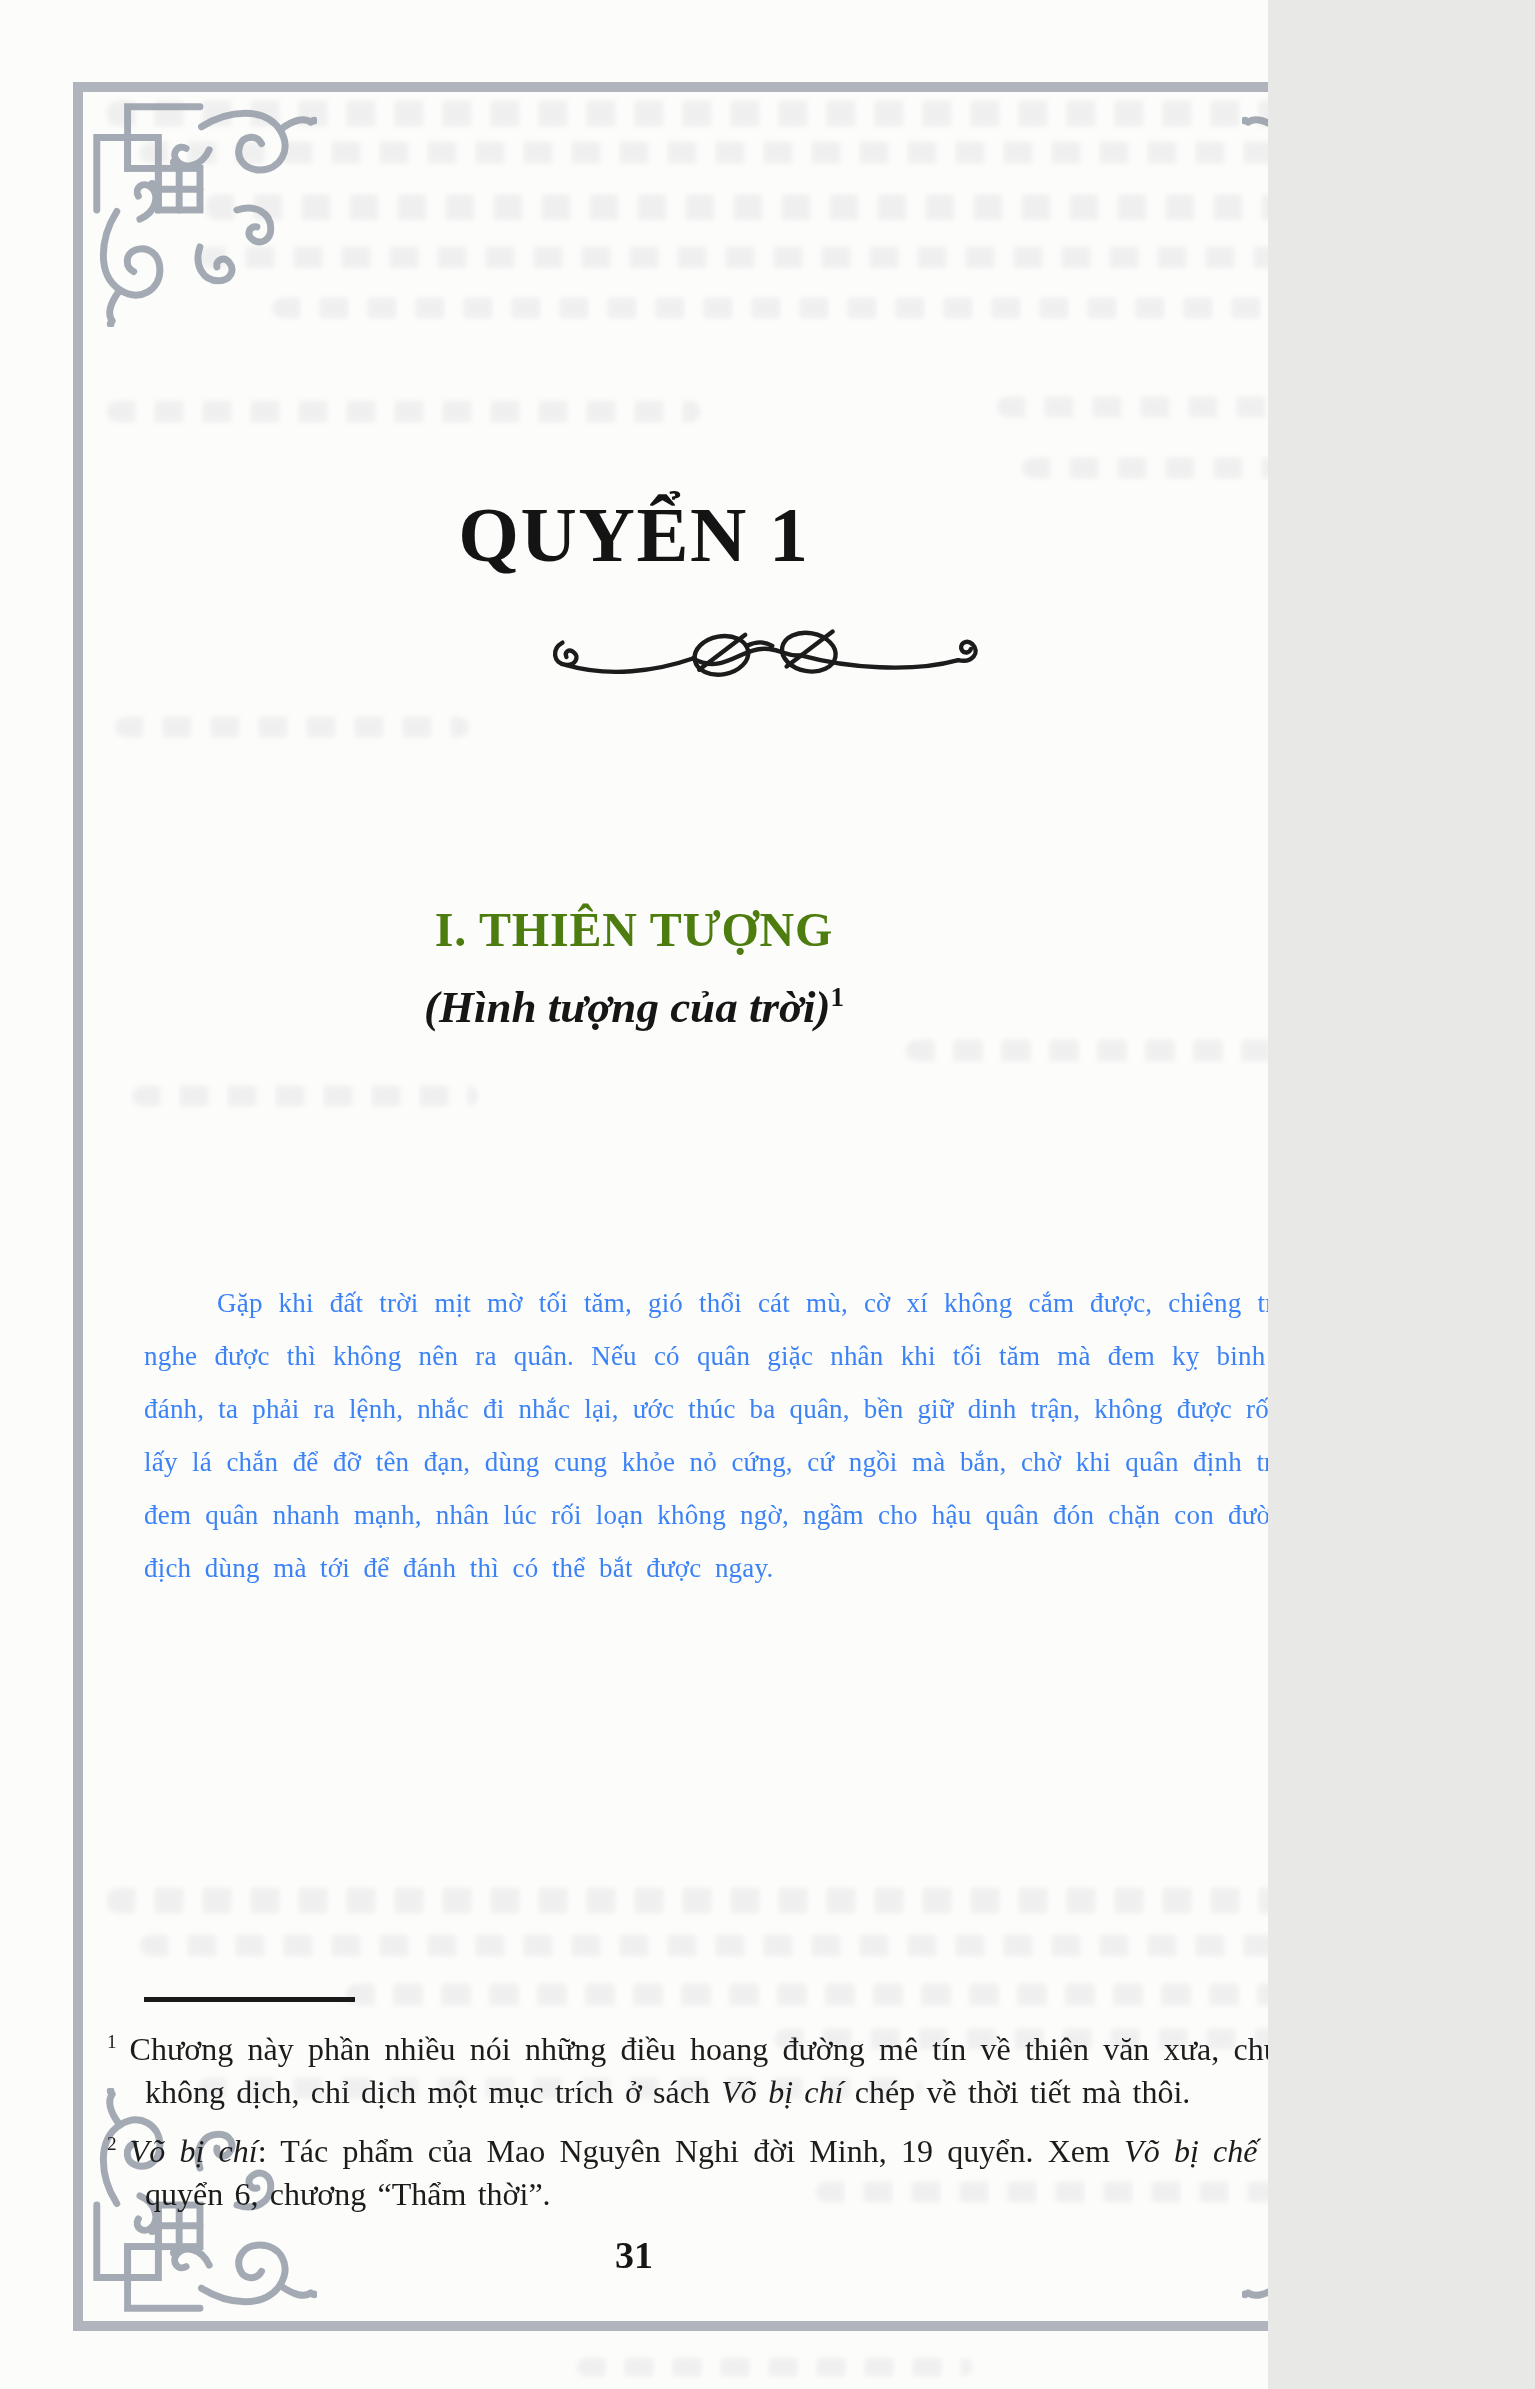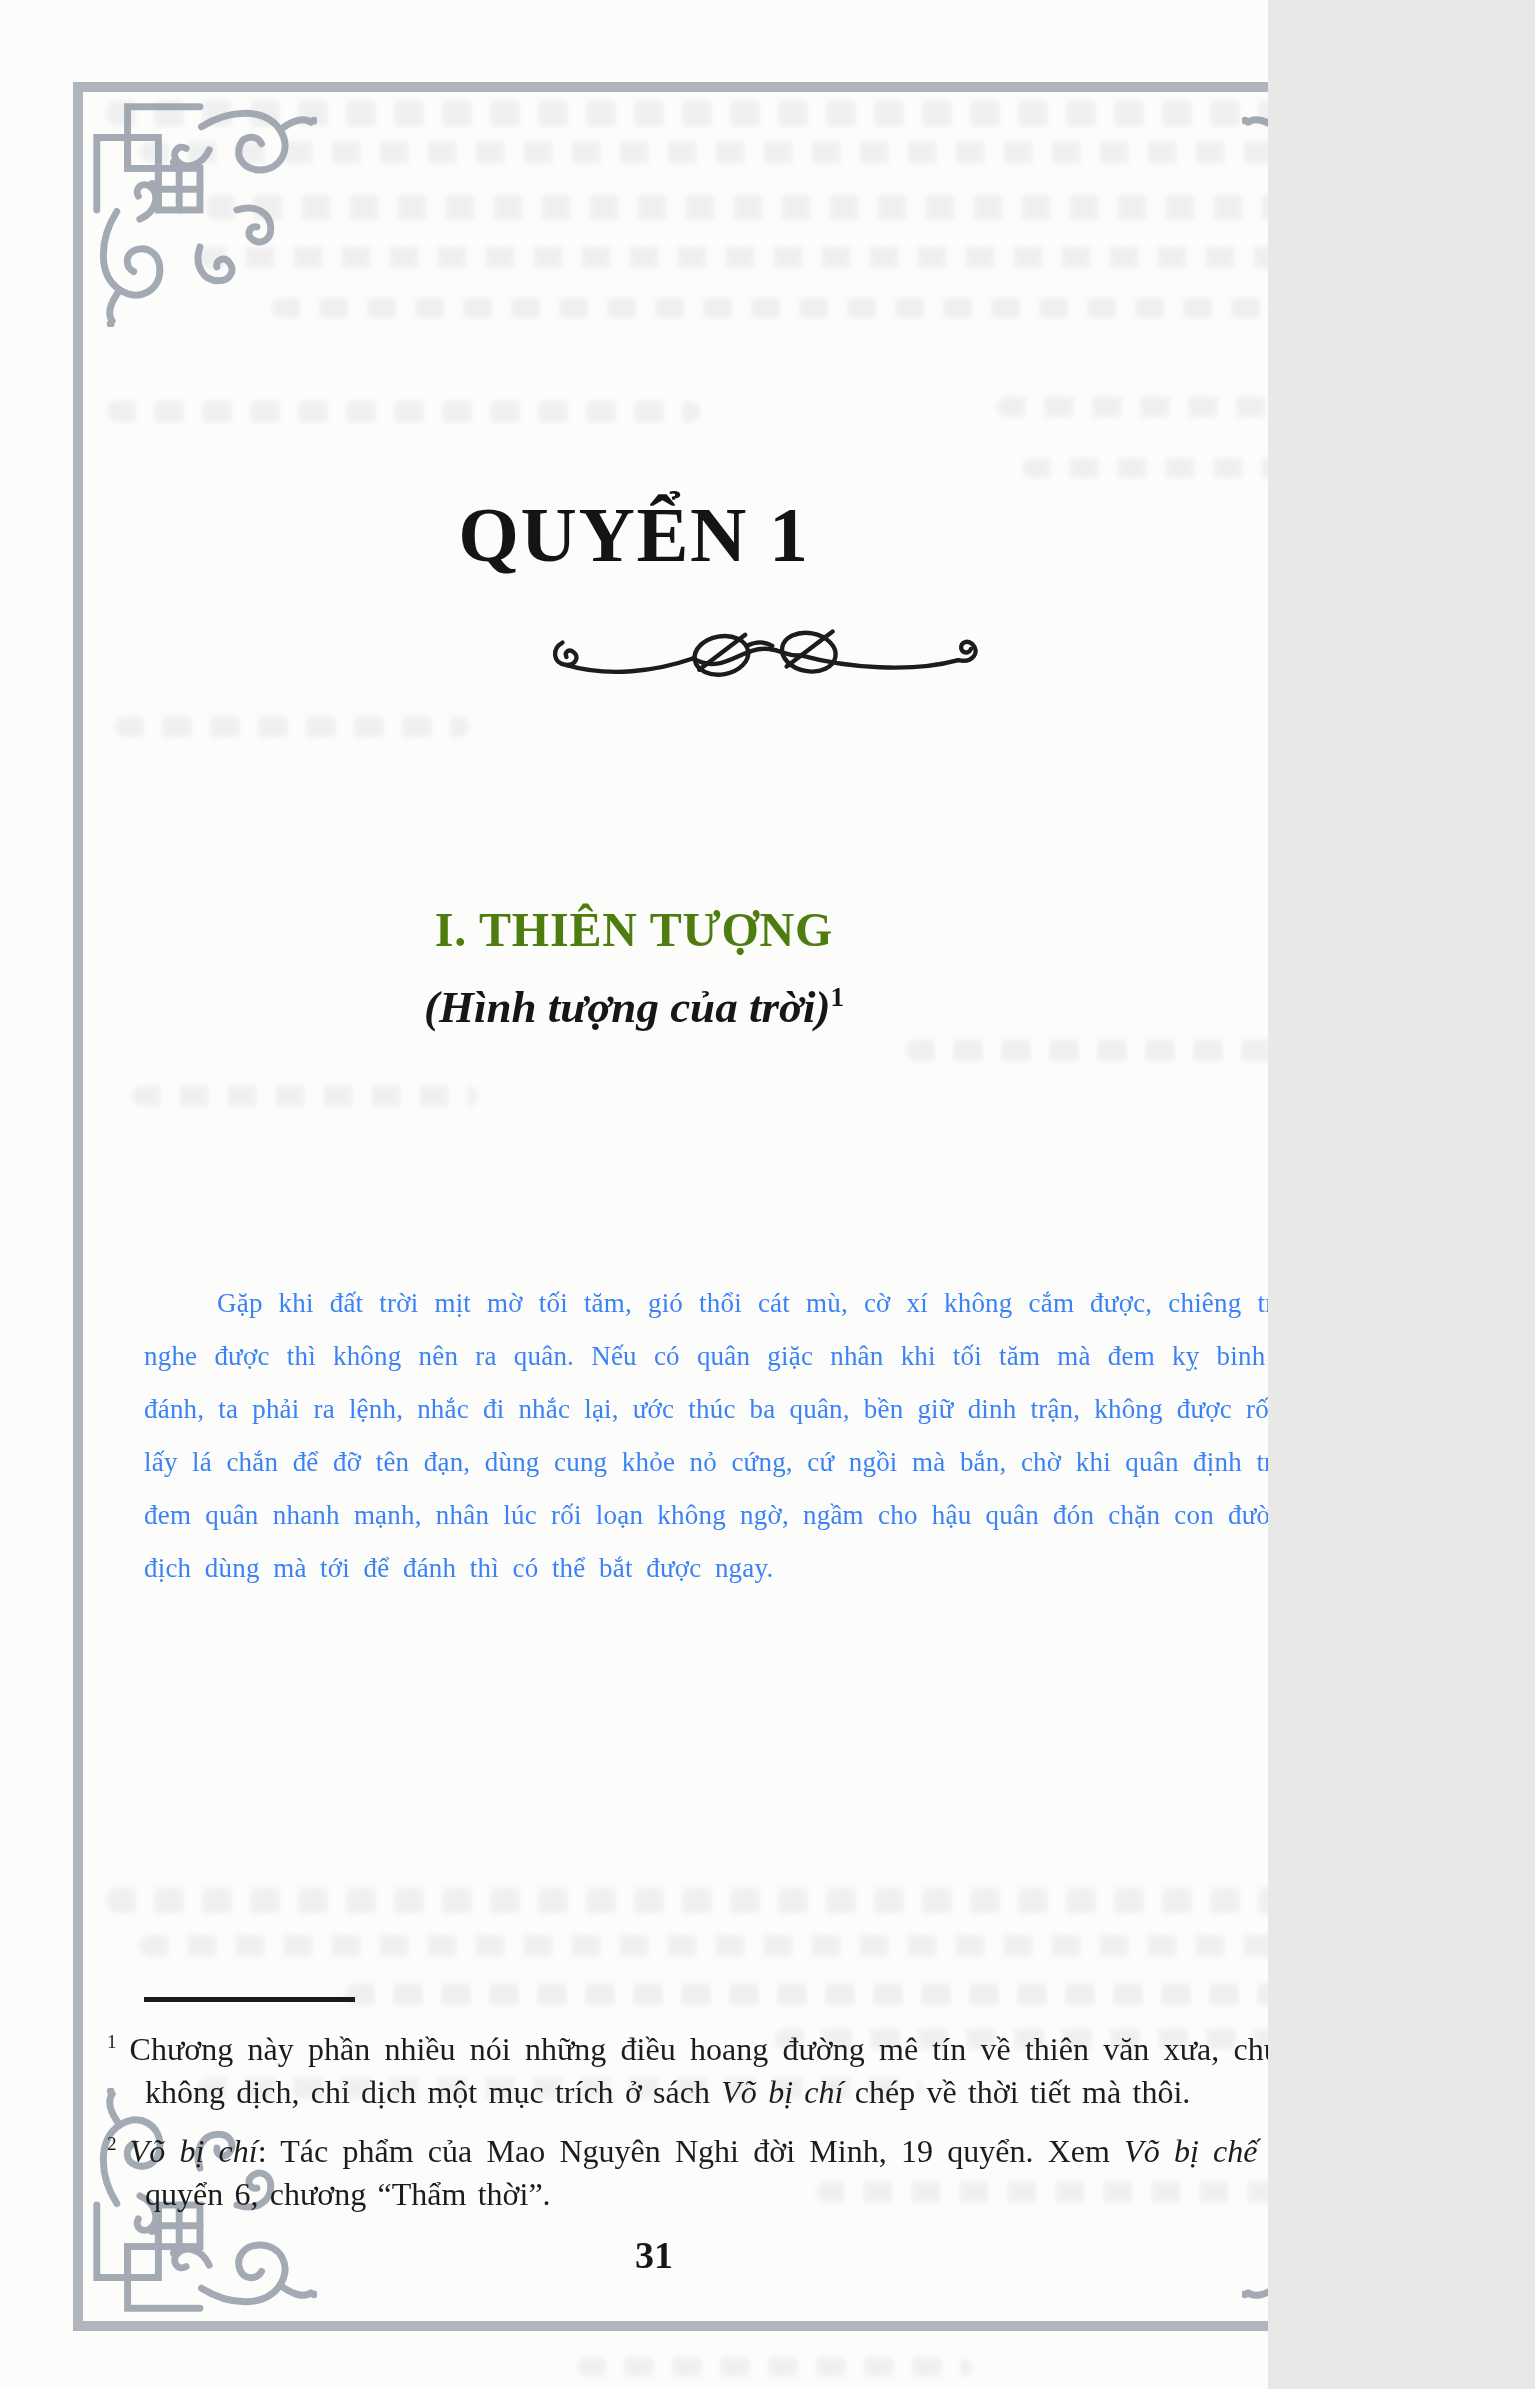--- a/index.html
+++ b/index.html
@@ -59,21 +59,21 @@
   .fn-rule{position:absolute;left:144px;top:1997px;width:211px;height:5px;background:#1a1a1a;}
   .footnotes{position:absolute;left:107px;top:2020px;width:1299px;}
   .fn{
     margin:0 0 8.2px 0;font-size:32px;line-height:43px;text-align:justify;
     word-spacing:3.3px;color:#1c1c1c;
     padding-left:38px;text-indent:-38px;
   }
   .fn sup.fn-marker{font-size:60%;vertical-align:super;margin-right:13px;}
   .page-number{
     position:absolute;left:0;top:2233px;width:100%;
-    text-align:center;font-size:38px;font-weight:bold;color:#161616;margin-left:20px;
+    text-align:center;font-size:38px;font-weight:bold;color:#161616;
   }
   i{font-style:italic;}
   b{font-weight:bold;}
 </style>
 </head>
 <body>
 
 <div class="page">
 
   <svg width="0" height="0" style="position:absolute" aria-hidden="true">

